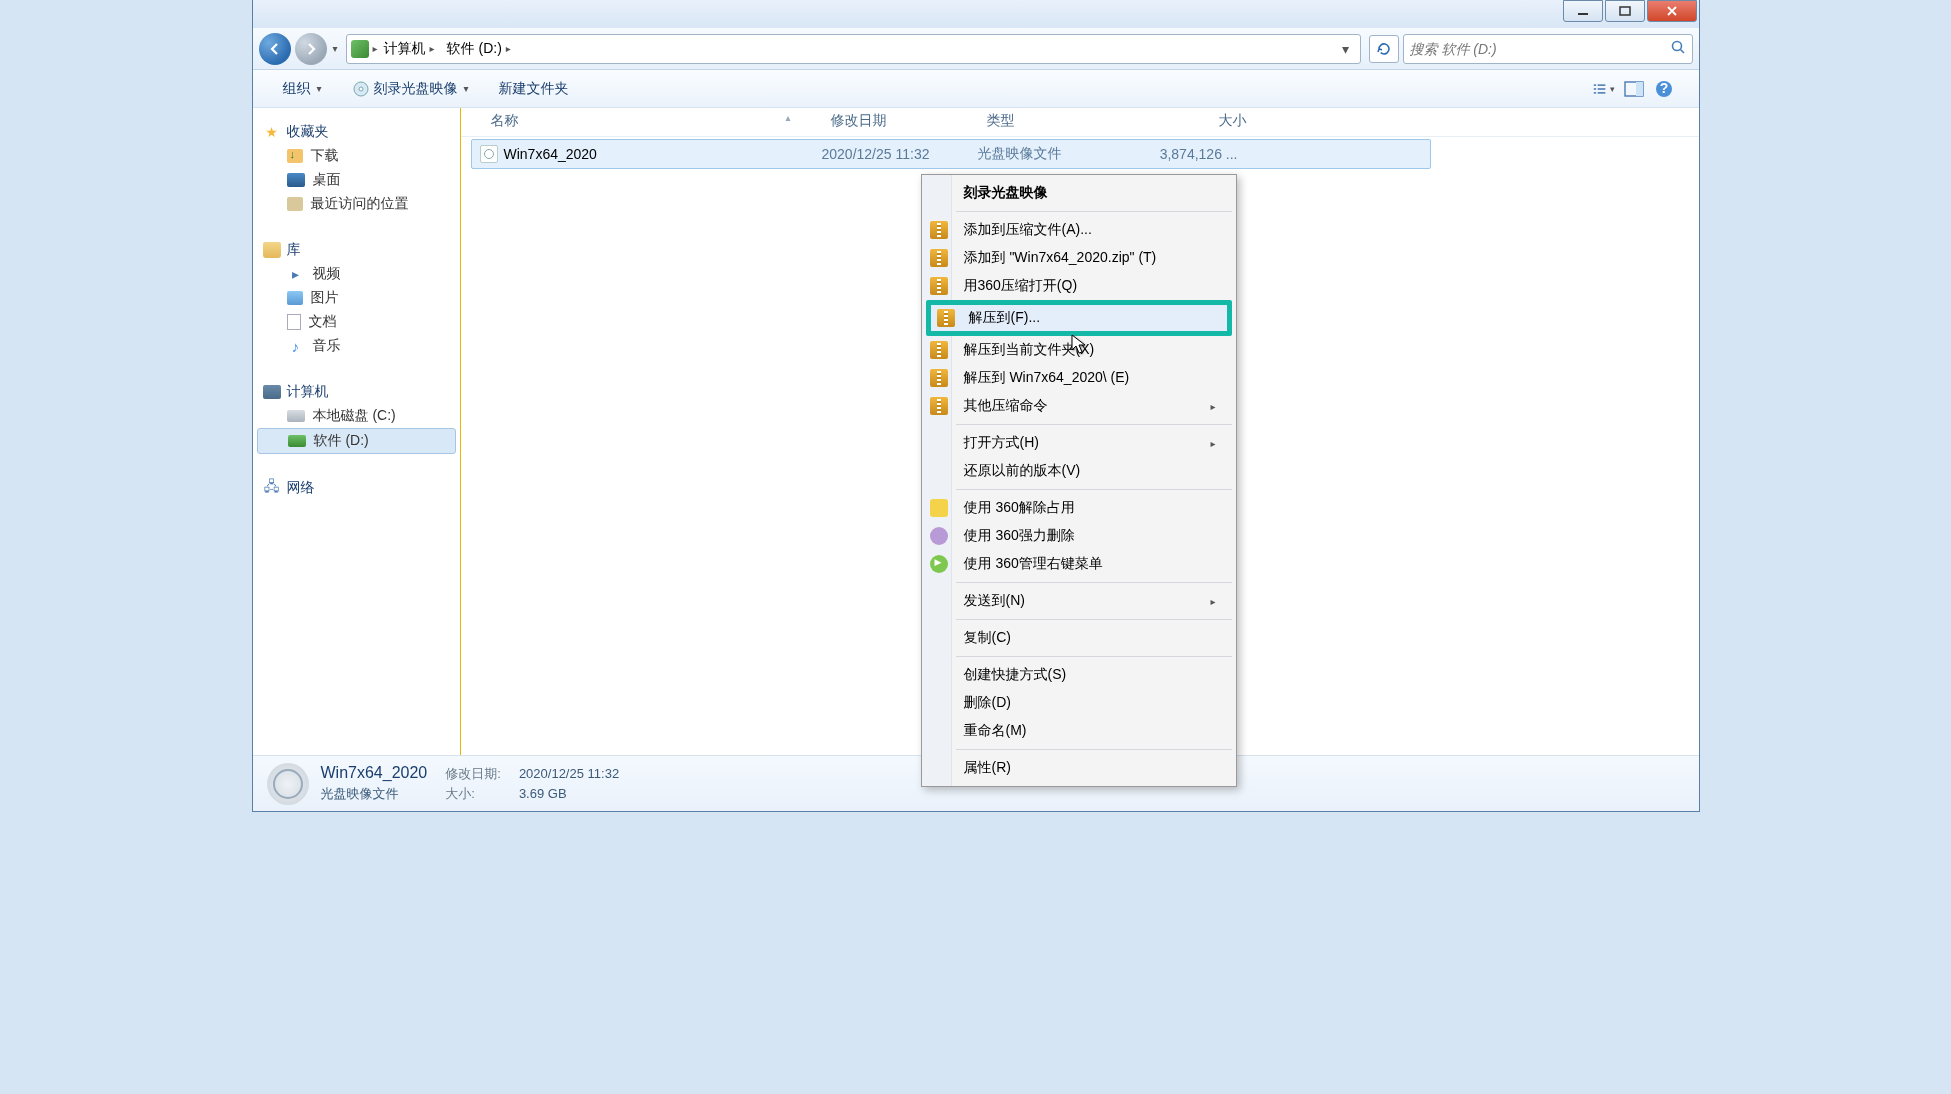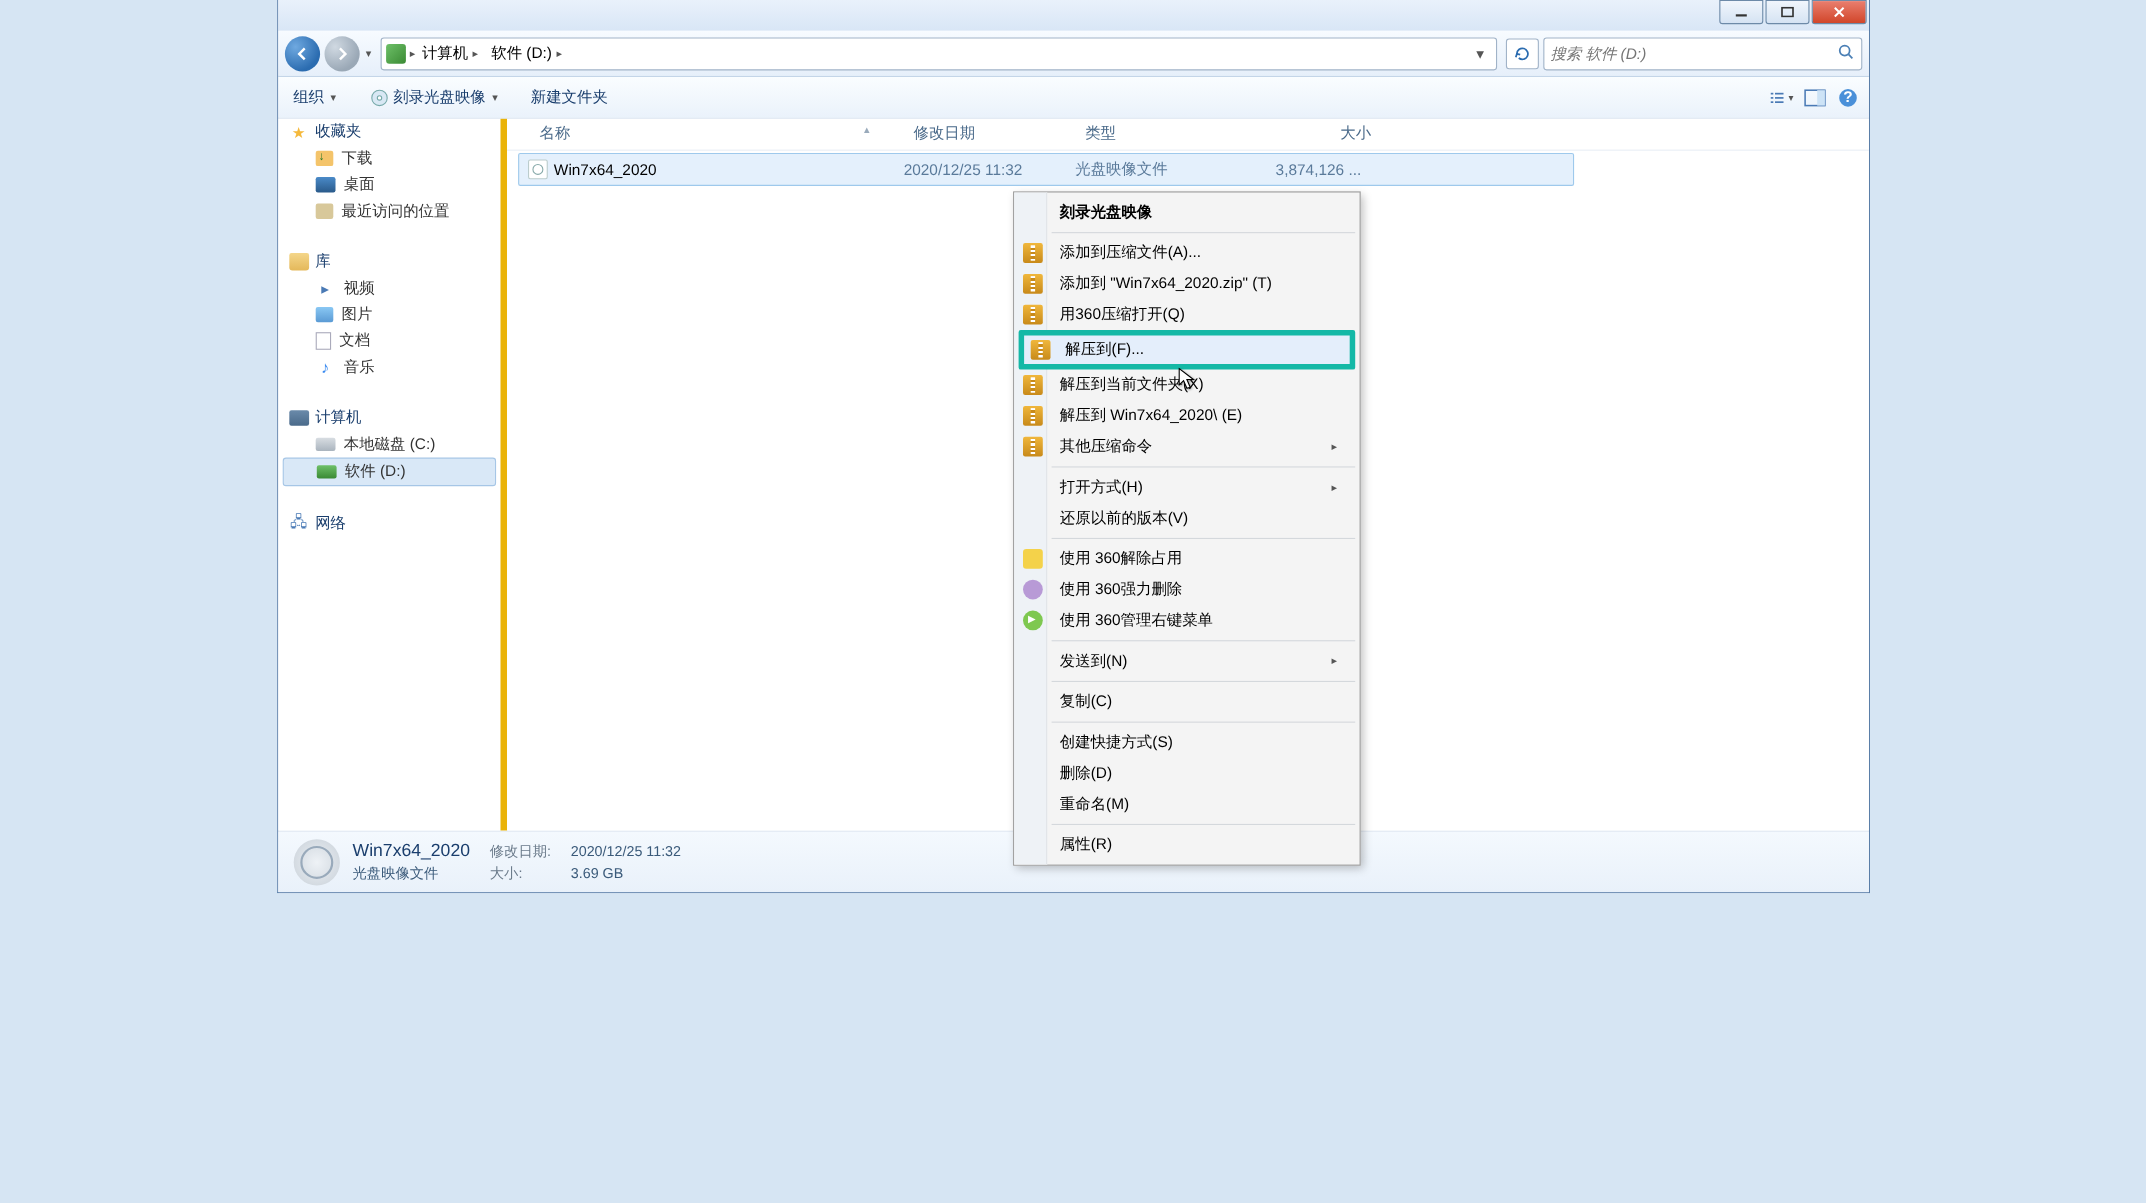--- a/index.html
+++ b/index.html
@@ -22,31 +22,31 @@
 .bc-part { padding:0 6px; display:flex; align-items:center; gap:4px; }
 .bc-sep { color:#555; font-size:10px;}
 .bc-drop { width:20px; text-align:center; color:#555; }
 .refresh-btn{ width:30px; height:28px; border:1px solid #a1b3c8; border-radius:3px; display:flex; align-items:center; justify-content:center; background:#fff;}
 .refresh-btn svg{width:16px;height:16px;color:#2b6cb0;}
 .search-box { width:290px; height:30px; border:1px solid #a1b3c8; background:#fff; display:flex; align-items:center; padding:0 6px; border-radius:3px; position:relative;}
 .search-box input { border:none; outline:none; flex:1; color:#ec4899; font-style:italic; }
 .search-box .mag{ color:#4a7fb5; position:absolute; right:6px; }
 
 
-.toolbar { height:38px; background: linear-gradient(to bottom,#fafdff,#eaf2fb); border-bottom:1px solid #d6e2ef; display:flex; align-items:center; padding:0 8px; gap:18px;}
+.toolbar { height:38px; background: linear-gradient(to bottom,#fafdff,#eaf2fb); border-bottom:1px solid #d6e2ef; display:flex; align-items:center; padding:0 24px; gap:18px;}
 .tb-item { display:flex; align-items:center; gap:4px; color:#1a3e6d; padding:4px 6px;}
 .tb-drop{ font-size:10px; color:#555; margin-left:2px;}
 .tb-right { margin-left:auto; display:flex; align-items:center; gap:8px;}
 .tb-right .sq{ width:22px; height:22px; display:flex; align-items:center; justify-content:center; }
 
 
 .body { display:flex; height: calc(100% - 28px - 42px - 38px - 56px); }
 
 
-.sidebar { width:208px; background:#fff; border-right:6px solid #eab308; padding-top:0; overflow:auto;}
+.sidebar { width:208px; background:#fff; border-right:1px solid #eab308; padding-top:12px; overflow:auto;}
 .side-group { margin-bottom:22px; }
 .side-head { display:flex; align-items:center; gap:6px; padding:3px 10px; color:#1a3e6d;}
 .side-item { display:flex; align-items:center; gap:8px; padding:3px 10px 3px 34px; color:#333;}
 .side-item.sel { background:#d9e8f7; border:1px solid #a6c6e6; border-radius:3px; margin:0 4px; padding-left:30px;}
 .ic { width:18px; height:18px; display:inline-flex; align-items:center; justify-content:center; }
 
 
 .content { flex:1; background:#fff; position:relative; }
 .col-headers { display:flex; padding:4px 10px 6px 30px; color:#4a6a8a; border-bottom:1px solid #e8eef5;}
 .col-name{ width:340px; } .col-date{ width:156px;} .col-type{width:160px;} .col-size{width:100px; text-align:right;}

